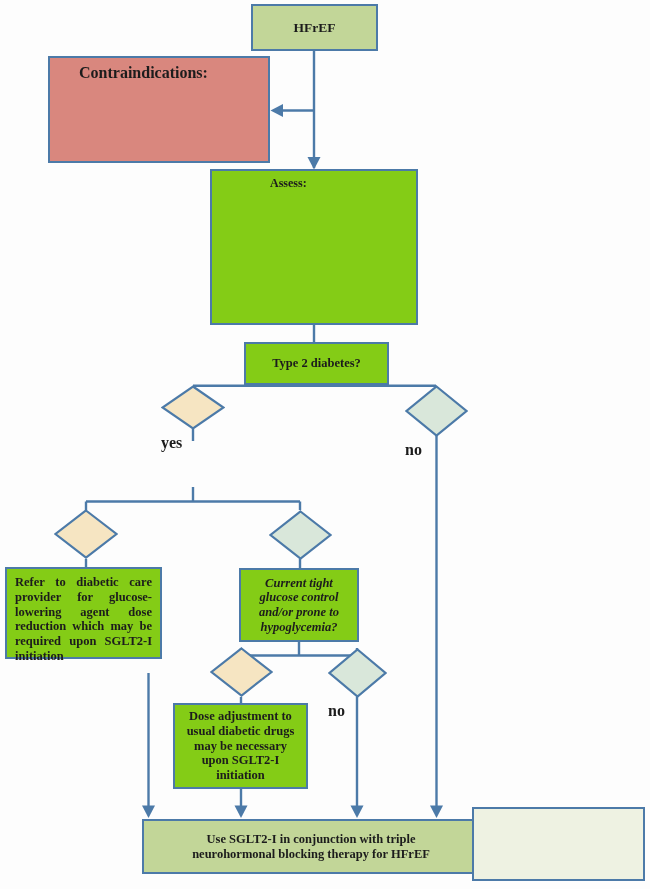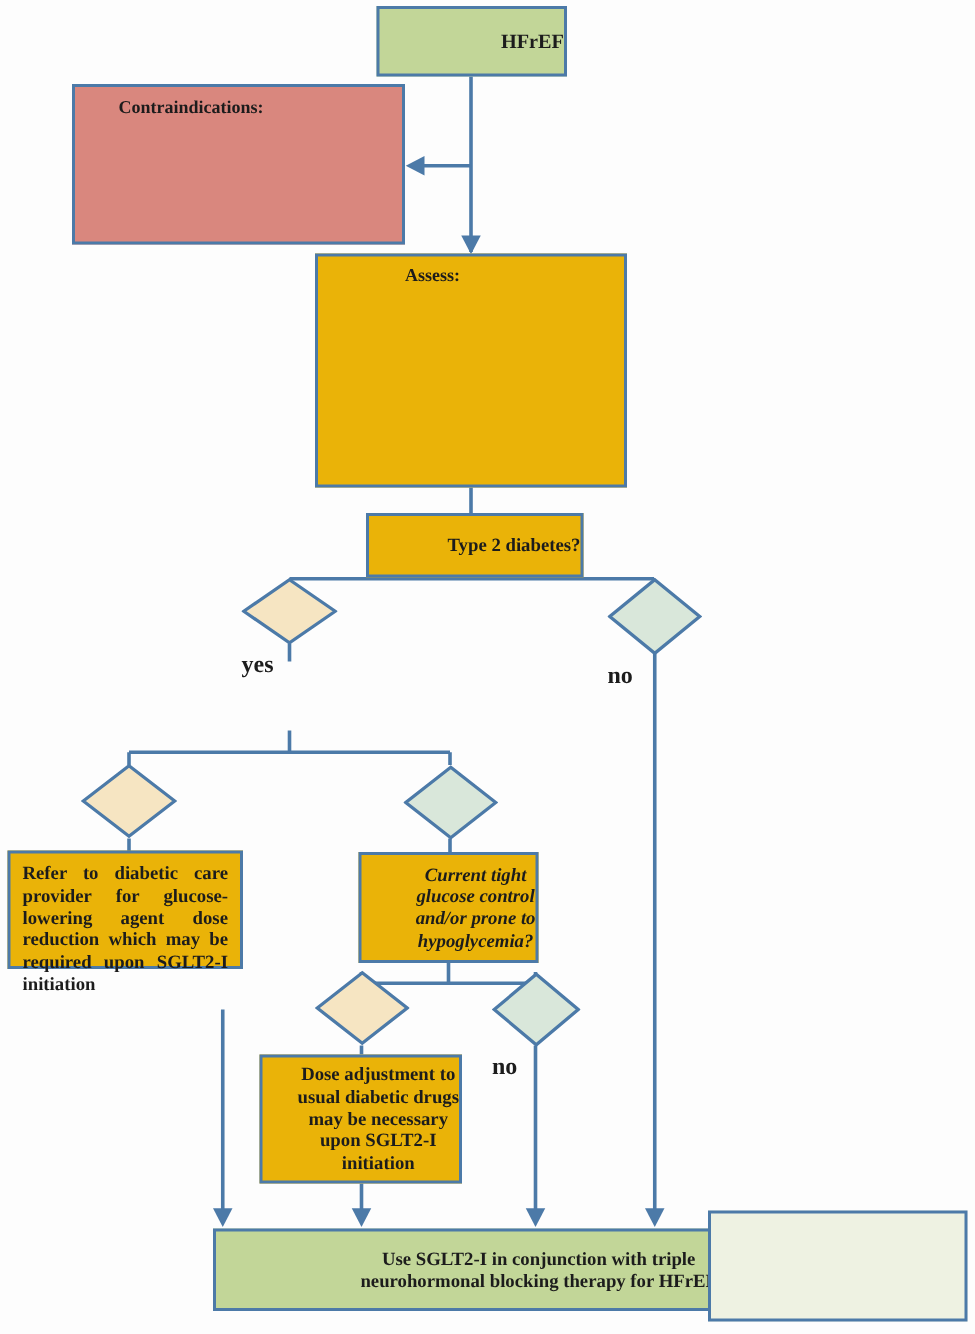--- a/index.html
+++ b/index.html
@@ -1,21 +1,21 @@
 <!DOCTYPE html>
 <html><head>
 <meta charset="utf-8">
 <title>HFrEF SGLT2-I algorithm</title>
 <style>
   html,body{margin:0;padding:0;}
   body{width:650px;height:889px;background:#fdfdfd;font-family:"Liberation Serif",serif;overflow:hidden;}
   #canvas{position:relative;width:650px;height:889px;background:#fdfdfd;}
   .node{position:absolute;box-sizing:border-box;}
-  .box{border:2px solid #4c7aa8;background:#eab308;}
-  .ctr{display:flex;align-items:center;justify-content:flex-end;text-align:center;}
+  .box{border:2px solid #4c7aa8;background:#84cc16;}
+  .ctr{display:flex;align-items:center;justify-content:center;text-align:center;}
   svg.edges{position:absolute;left:0;top:0;width:650px;height:889px;}
   .lbl{color:#1c1c1c;font-weight:bold;line-height:1.18;}
   ul.bullets{list-style:none;margin:0;padding:0;}
 </style>
 </head>
 <body>
 
 <div id="canvas">
 
   <svg class="edges" viewBox="0 0 650 889">
@@ -103,35 +103,35 @@
         <polygon points="29.5,1.5 57.5,25 29.5,48.5 1.5,25" fill="#d9e7da" stroke="#4c7aa8" stroke-width="2.2"></polygon>
       </svg>
     <span class="lbl dlabel">no</span>
   </div>
 
   <div class="node box ctr" style="left:251px;top:4px;width:127px;height:47px;background:#c2d698;">
     <span class="lbl" style="font-size:13.5px;">HFrEF</span>
   </div>
 
   <div class="node box" style="left:48px;top:56px;width:222px;height:107px;background:#d9877e;padding:6px 0 0 0;">
-    <div class="lbl" style="font-size:12px;padding-left:29px;">Contraindications:</div>
+    <div class="lbl" style="font-size:16px;padding-left:29px;">Contraindications:</div>
     <ul class="bullets lbl" style="font-size:12px;"></ul>
   </div>
 
   <div class="node box" style="left:210px;top:169px;width:208px;height:156px;padding:5px 0 0 0;">
     <div class="lbl" style="font-size:12px;padding-left:58px;">Assess:</div>
     <ul class="bullets lbl" style="font-size:12px;"></ul>
   </div>
 
   <div class="node box ctr" style="left:244px;top:342px;width:145px;height:43px;">
     <span class="lbl" style="font-size:12.5px;">Type 2 diabetes?</span>
   </div>
 
 
-  <div class="node box" style="left:5px;top:567px;width:157px;height:79px;padding:6px 8px 0 8px;">
+  <div class="node box" style="left:5px;top:567px;width:157px;height:92px;padding:6px 8px 0 8px;">
     <div class="lbl" style="font-size:12.5px;text-align:justify;">Refer to diabetic care provider for glucose-lowering agent dose reduction which may be required upon SGLT2-I initiation</div>
   </div>
 
   <div class="node box ctr" style="left:239px;top:568px;width:120px;height:74px;">
     <span class="lbl" style="font-size:12.5px;white-space:pre-line;font-style:italic;">Current  tight
 glucose control
 and/or prone to
 hypoglycemia?</span>
   </div>
 

